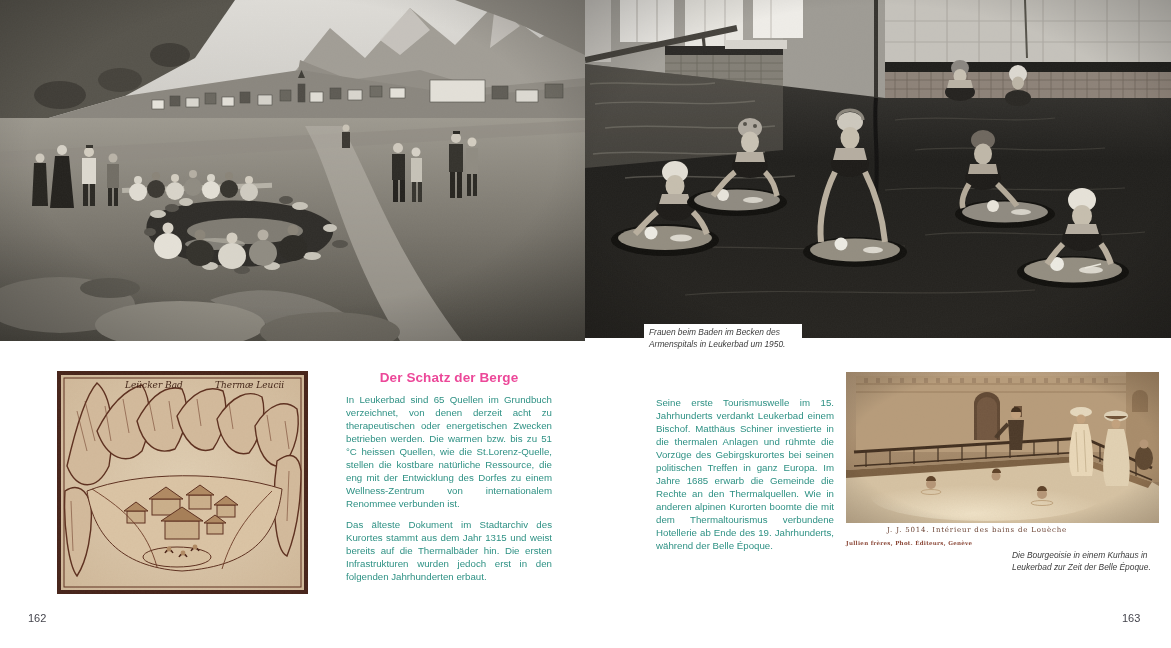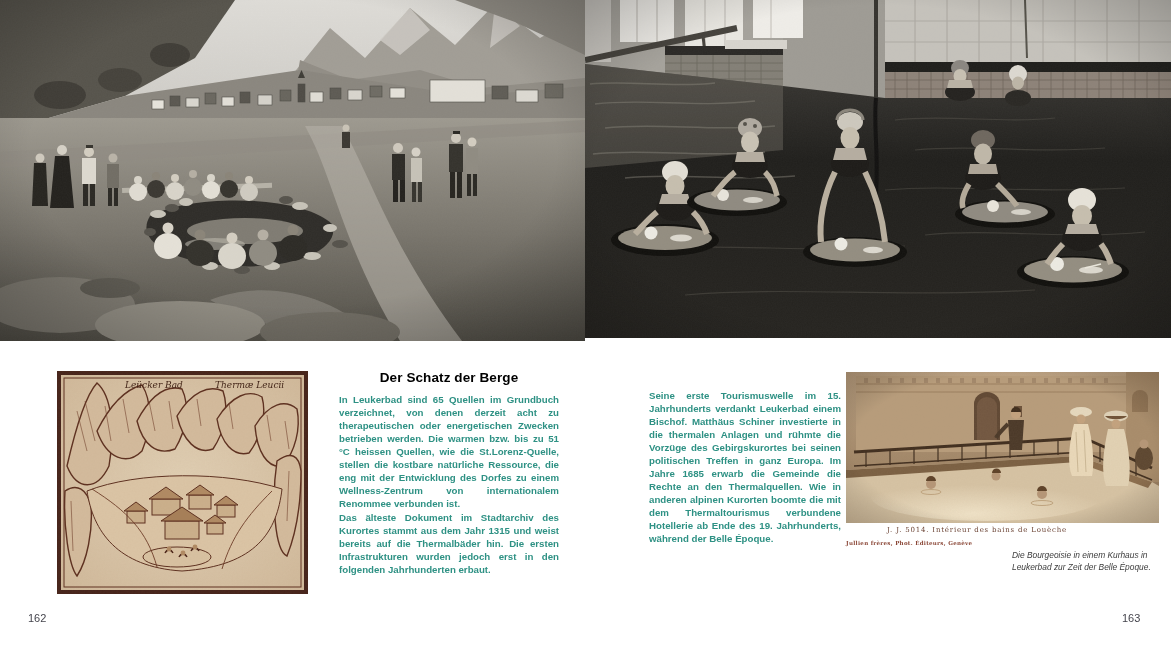--- a/index.html
+++ b/index.html
@@ -21,25 +21,25 @@
   #label-footbath{left:55px;top:330px;width:186px;}
   #label-pool{left:644px;top:324px;width:146px;}
   
   .fig-caption{
     color:#3c3c3c;font-style:italic;font-size:8.4px;line-height:1.4;
   }
   #caption-woodcut{left:320px;top:548px;width:142px;}
   #caption-postcard{left:1012px;top:550px;width:140px;}
   
   .article-col{color:#2e9184;font-size:9.7px;line-height:13px;text-align:justify;}
-  .article-col p{margin:1px;font-weight:bold;}
+  .article-col p{margin:8px;}
   #article-col1{left:338px;top:371px;width:222px;}
   #article-col2{left:648px;top:388px;width:194px;}
   .article-title{
-    color:#000000;font-size:13.5px;font-weight:bold;text-align:center;
+    color:#ec4899;font-size:13.5px;font-weight:bold;text-align:center;
     margin:0 0 9px 0;letter-spacing:.1px;
   }
   
   .pc-print{
     font-family:"DejaVu Serif",serif;color:#6b4334;text-align:center;
     font-size:7px;letter-spacing:.8px;margin-top:3px;
   }
   .pc-publisher{
     font-family:"DejaVu Serif",serif;color:#8a4636;text-align:left;
     font-size:5.5px;letter-spacing:.3px;margin-top:6px;font-weight:bold;
@@ -410,20 +410,21 @@
         <ellipse cx="506" cy="270" rx="12" ry="3.6" fill="#dcd8ce"></ellipse>
         <line x1="500" y1="268" x2="516" y2="264" stroke="#eae6dc" stroke-width="1.5"></line>
         <path d="M478,244 C470,252 466,258 462,264" stroke="#b9af9e" stroke-width="6" fill="none"></path>
         <path d="M516,244 C522,252 524,258 526,264" stroke="#b9af9e" stroke-width="6" fill="none"></path>
       </g>
       <rect width="586" height="338" filter="url(#rpNoise)" opacity="0.09"></rect>
       <rect width="586" height="338" fill="url(#rpVig)"></rect>
     </svg>
   </div>
 
+  <div class="abs photo-label" id="label-pool">Frauen beim Baden im Becken des Armenspitals in Leukerbad um 1950.</div>
 
   <div class="abs" id="woodcut">
     <svg width="251" height="223" viewBox="0 0 251 223">
       <defs>
         <radialGradient id="wcPaper" cx="0.5" cy="0.5" r="0.8">
           <stop offset="0" stop-color="#e0cfb4"></stop>
             <stop offset="1" stop-color="#cdb596"></stop>
         </radialGradient>
         <filter id="wcNoise">
             <feTurbulence type="fractalNoise" baseFrequency="0.6" numOctaves="2"></feTurbulence>

